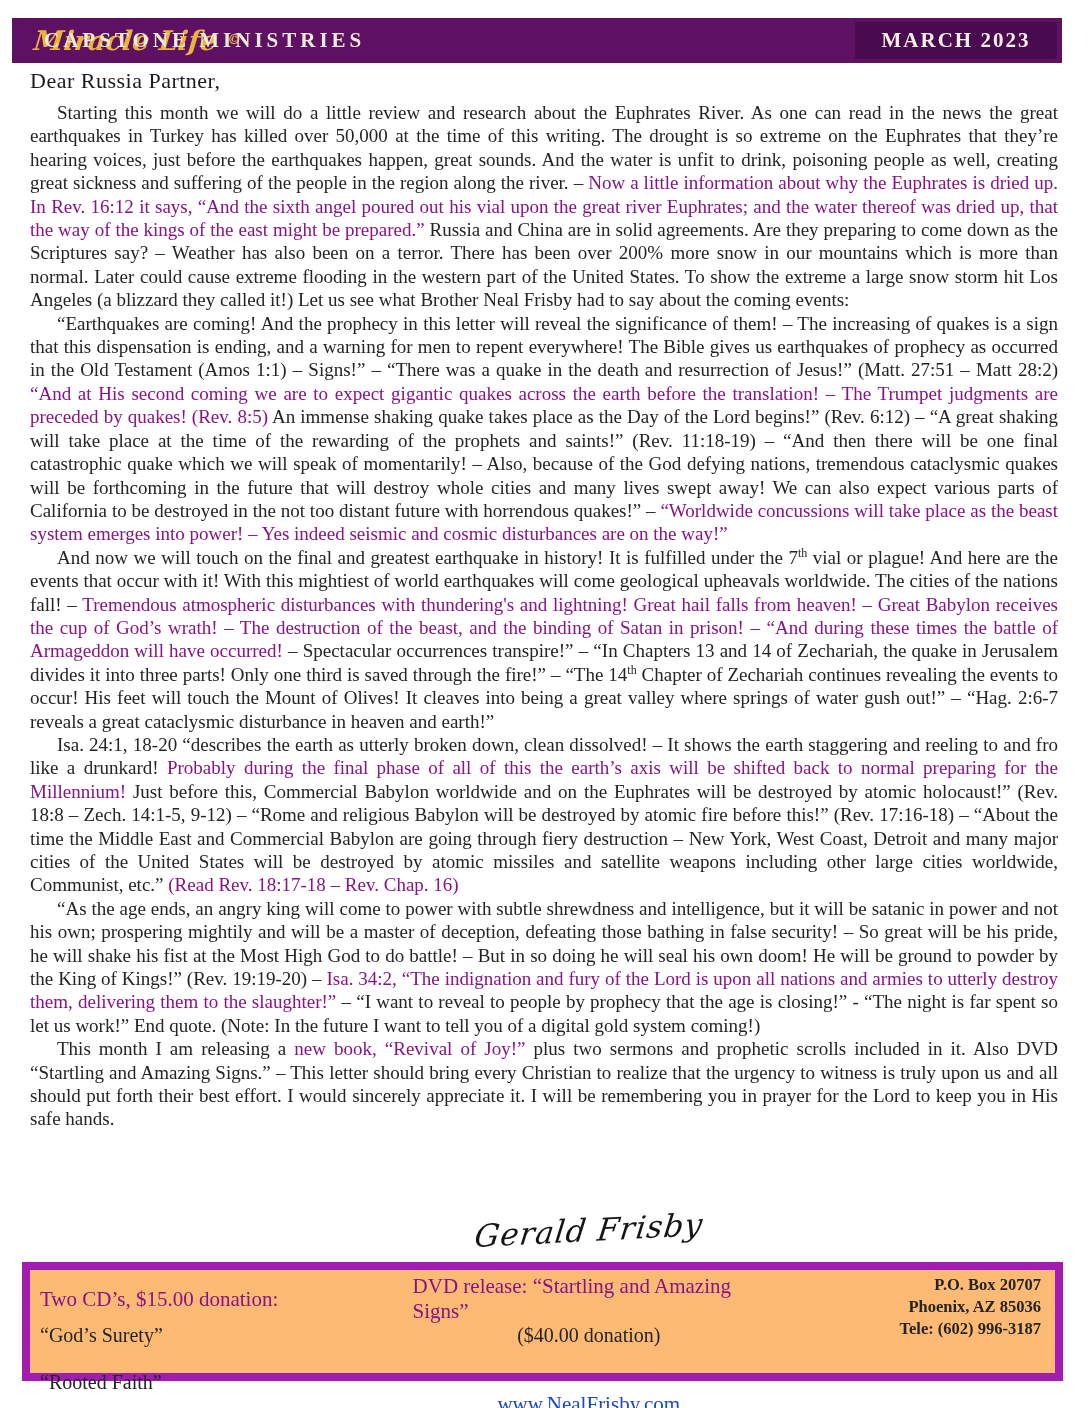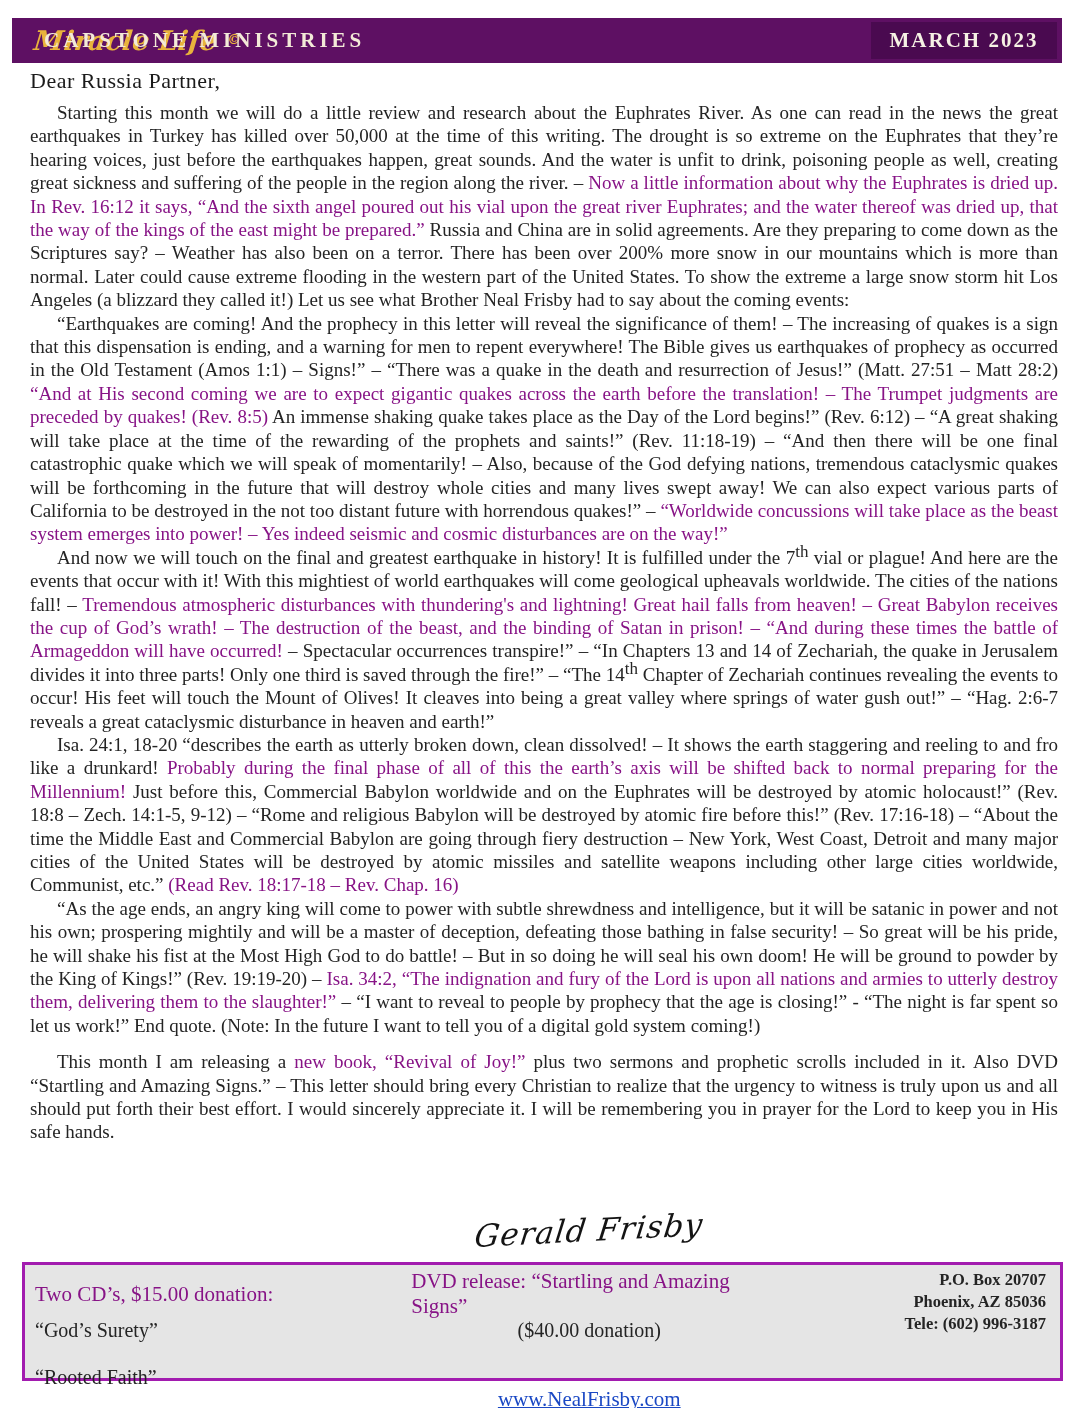--- a/index.html
+++ b/index.html
@@ -21,46 +21,46 @@
     white-space:nowrap;
   }
   .logo .copy { font-size:14px; font-style:normal; margin-left:10px; vertical-align:6px; }
   .bar-title {
     position:absolute; left:0; right:0; 
     font-size:21px; font-weight:bold; letter-spacing:4px;
     color:var(--header-text,#f3ead8);
     padding-left:32px;
   }
   .date-box {
-    margin-left:auto; margin-right:5px; width:186px; height:37px;
+    margin-left:auto; margin-right:5px; width:202px; height:37px;
     background:var(--date-box,#4a0a50);
     display:flex; align-items:center; justify-content:center;
     font-size:21px; font-weight:bold; letter-spacing:2px;
     color:#f6f1e4; z-index:2;
   }
   
   .content { position:absolute; left:30px; right:30px; top:68px; height:1190px; overflow:hidden; }
   .salutation { font-size:22px; color:#1b1b1b; margin-bottom:7px; letter-spacing:0.5px; }
   .para {
     margin:0; font-size:19px; line-height:23.4px;
     text-align:justify; text-indent:27px;
   }
-  .para.gap { margin-top:13px; }
+  .para.gap { }
   .accent { color:var(--accent-purple,#871386); }
-  sup { font-size:17px; line-height:0; }
+  sup { font-size:12px; line-height:0; }
   .signature {
     position:absolute; left:0; right:0; top:1212px; text-align:center;
     font-family:"DejaVu Serif", serif; font-style:italic;
     font-size:31px; color:#141414; letter-spacing:1px;
     transform:translateX(45px) rotate(-3deg) skewX(-10deg);
   }
   
   .fbox {
     position:absolute; left:22px; right:25px; top:1262px; height:119px;
-    border:3px solid #a21caf; box-sizing:border-box; background:#e5e5e5;
+    border:8px solid #a21caf; box-sizing:border-box; background:#fdba74;
     display:grid; grid-template-columns:37% 35% 28%; grid-template-rows:1fr 1fr 1fr;
     padding:4px 8px 6px 10px;
   }
   .fcell { display:flex; align-items:center; font-size:20px; }
   .purple-bold { color:var(--accent-purple,#871386); font-size:21px; }
   .fcenter { justify-content:center; }
   .website {
     color:var(--link-blue,#1a48c4); font-weight:normal; font-size:21px;
     text-decoration:underline; text-decoration-thickness:2px; cursor:pointer;margin-top:45px;
   }

